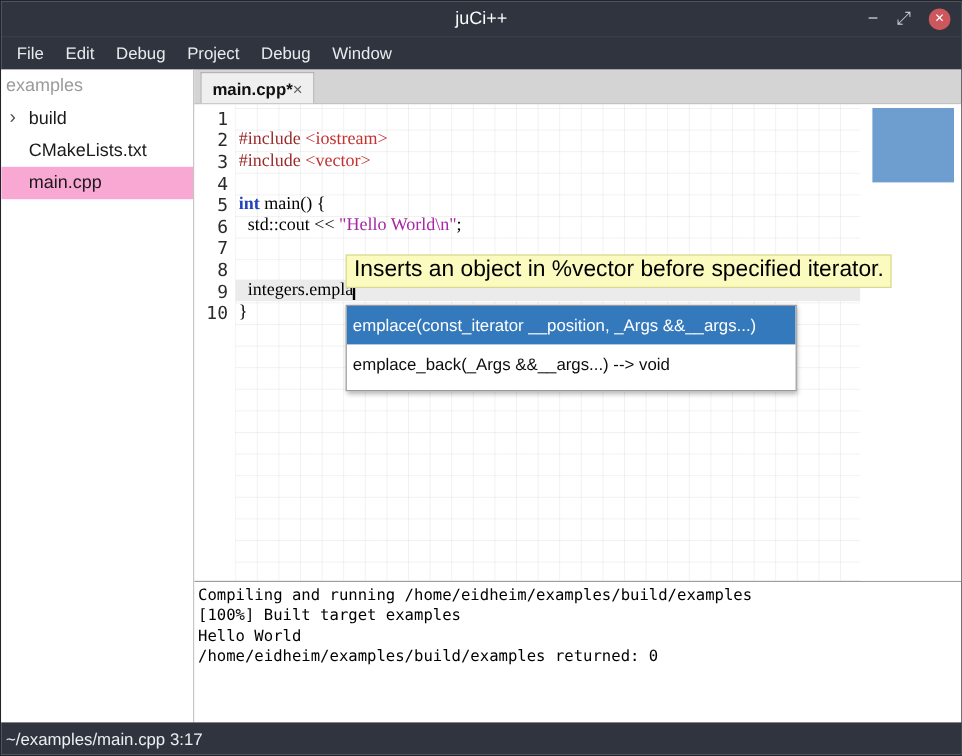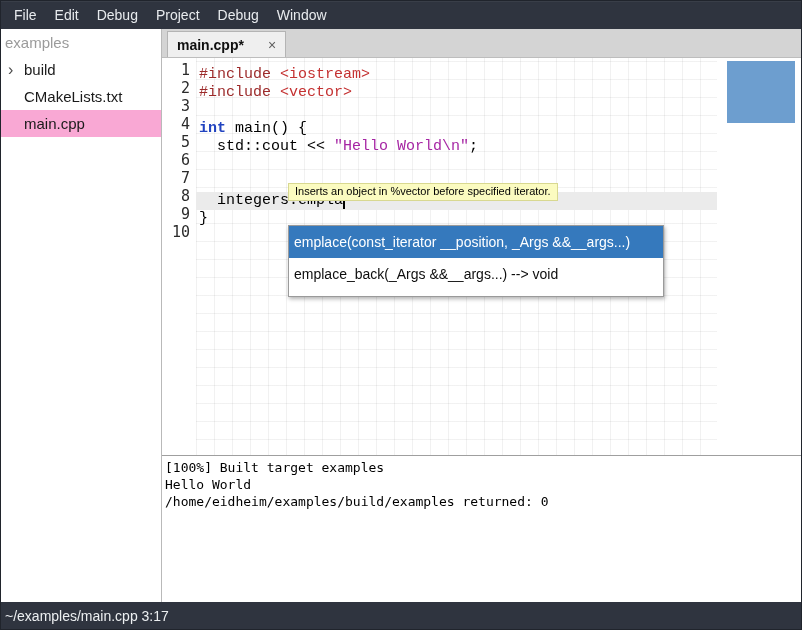--- a/index.html
+++ b/index.html
@@ -23,60 +23,68 @@
   .sidebar{flex:0 0 160px;border-right:1px solid #b9b9b9;background:#fff;display:flex;flex-direction:column;overflow:hidden;}
   .project-header{color:#9b9b9b;font-size:15px;padding:5px 4px 3px;height:27px;box-sizing:border-box;}
   .tree-item{height:27px;display:flex;align-items:center;position:relative;padding-left:23px;font-size:15px;color:#1a1a1a;}
   .tree-item .chevron{position:absolute;left:7px;top:50%;transform:translateY(-52%);color:#4d4d4d;font-size:16px;}
   .tree-item.selected{background:#f9a8d4;}
 
   .main{flex:1;display:flex;flex-direction:column;min-width:0;}
 
   
   .tabbar{flex:0 0 28px;background:#d4d4d4;display:flex;align-items:flex-end;padding-left:5px;border-bottom:1px solid #bdbdbd;}
-  .tab{display:flex;align-items:center;gap:24px;height:26px;padding:0 9px;background:#efefef;border:1px solid #b4b4b4;border-bottom:none;box-sizing:border-box;}
+  .tab{display:flex;align-items:center;gap:0;height:26px;padding:0 9px;background:#efefef;border:1px solid #b4b4b4;border-bottom:none;box-sizing:border-box;}
   .tab-label{font-size:14px;font-weight:bold;color:#101010;}
   .tab-close{color:#5f5f5f;font-size:14px;}
 
   
   .editor{flex:0 0 397px;display:flex;position:relative;background:#fff;border-bottom:1px solid #9f9f9f;overflow:hidden;}
   .gutter{flex:0 0 34px;padding:3px 6px 0 0;text-align:right;font-family:"DejaVu Sans Mono",monospace;font-size:15px;line-height:18px;color:#2b2b2b;box-sizing:border-box;}
   .gnum{height:18px;}
-  .codearea{flex:1;padding-top:8px;font-family:Liberation Mono, monospace;font-size:15px;line-height:18px;color:#000;
+  .codearea{flex:1;padding-top:20px;font-family:Liberation Serif, serif;font-size:15px;line-height:18px;color:#000;
     background-image:linear-gradient(to right,rgba(60,60,60,0.07) 1px,transparent 1px),linear-gradient(to bottom,rgba(60,60,60,0.07) 1px,transparent 1px);
     background-size:18px 18px;background-position:0 3px;min-width:0;}
   .codeline{height:18px;white-space:pre;padding-left:3px;}
   .codeline.current{background:#ebebeb;}
   .tok-pre{color:#9c2a2a;}
   .tok-inc{color:#c43131;}
   .tok-kw{color:#2244c0;font-weight:bold;}
   .tok-str{color:#a626a4;}
   .tok-pl{color:#000;}
   .caret{display:inline-block;width:1.5px;height:16px;background:#000;vertical-align:text-bottom;}
   .minimap{flex:0 0 84px;position:relative;background:#fff;}
   .minimap-slider{position:absolute;left:10px;top:3px;width:68px;height:62px;background:var(--minimap-slider,#6d9ecf);}
 
   
-  .doc-tooltip{position:absolute;left:126px;top:125px;background:var(--tooltip-bg,#fbfbc0);border:1px solid #d8d890;padding:1px 6px 3px;font-size:11px;color:#000;white-space:nowrap;z-index:5;}
+  .doc-tooltip{position:absolute;left:126px;top:125px;background:var(--tooltip-bg,#fbfbc0);border:1px solid #d8d890;padding:1px 6px 3px;font-size:19px;color:#000;white-space:nowrap;z-index:5;}
   .completion-popup{position:absolute;left:126px;top:167px;width:374px;height:70px;background:#fff;border:1px solid #9a9a9a;box-shadow:1px 2px 4px rgba(0,0,0,0.3);z-index:6;overflow:hidden;}
   .completion-item{height:24px;line-height:24px;padding:4px 5px;font-size:14px;color:#0d0d0d;white-space:nowrap;overflow:hidden;}
   .completion-item.selected{background:var(--selection,#3579bd);color:#fff;}
 
   
   .terminal{flex:1;background:#fff;font-family:"DejaVu Sans Mono",monospace;font-size:13px;line-height:17px;color:#000;padding:3px 0 0 3px;overflow:hidden;}
   .tline{white-space:pre;}
 
   
   .statusbar{flex:0 0 27px;background:var(--frame-bg,#2f343f);color:#eceff1;display:flex;align-items:center;padding-left:4px;font-size:14px;}
 </style>
 </head>
 <body>
 
 <div class="window">
 
+  <div class="titlebar">
+    <div class="window-title">juCi++</div>
+    <div class="win-controls">
+      <span class="win-btn">−</span>
+      <span class="win-btn">⤢</span>
+      <span class="win-btn close">✕</span>
+    </div>
+  </div>
 
   <div class="menubar">
       <span class="menu-item">File</span>
       <span class="menu-item">Edit</span>
       <span class="menu-item">Debug</span>
       <span class="menu-item">Project</span>
       <span class="menu-item">Debug</span>
       <span class="menu-item">Window</span>
     </div>
 
@@ -137,20 +145,21 @@
         <div class="doc-tooltip">Inserts an object in %vector before specified iterator.</div>
         <div class="completion-popup">
           <div>
               <div class="completion-item selected">emplace(const_iterator __position, _Args &amp;&amp;__args...)</div>
               <div class="completion-item">emplace_back(_Args &amp;&amp;__args...) --&gt; void</div>
             </div>
         </div>
       </div>
 
       <div class="terminal">
+          <div class="tline">Compiling and running /home/eidheim/examples/build/examples</div>
           <div class="tline">[100%] Built target examples</div>
           <div class="tline">Hello World</div>
           <div class="tline">/home/eidheim/examples/build/examples returned: 0</div>
         </div>
 
     </div>
   </div>
 
   <div class="statusbar">
     <span>~/examples/main.cpp 3:17</span>

